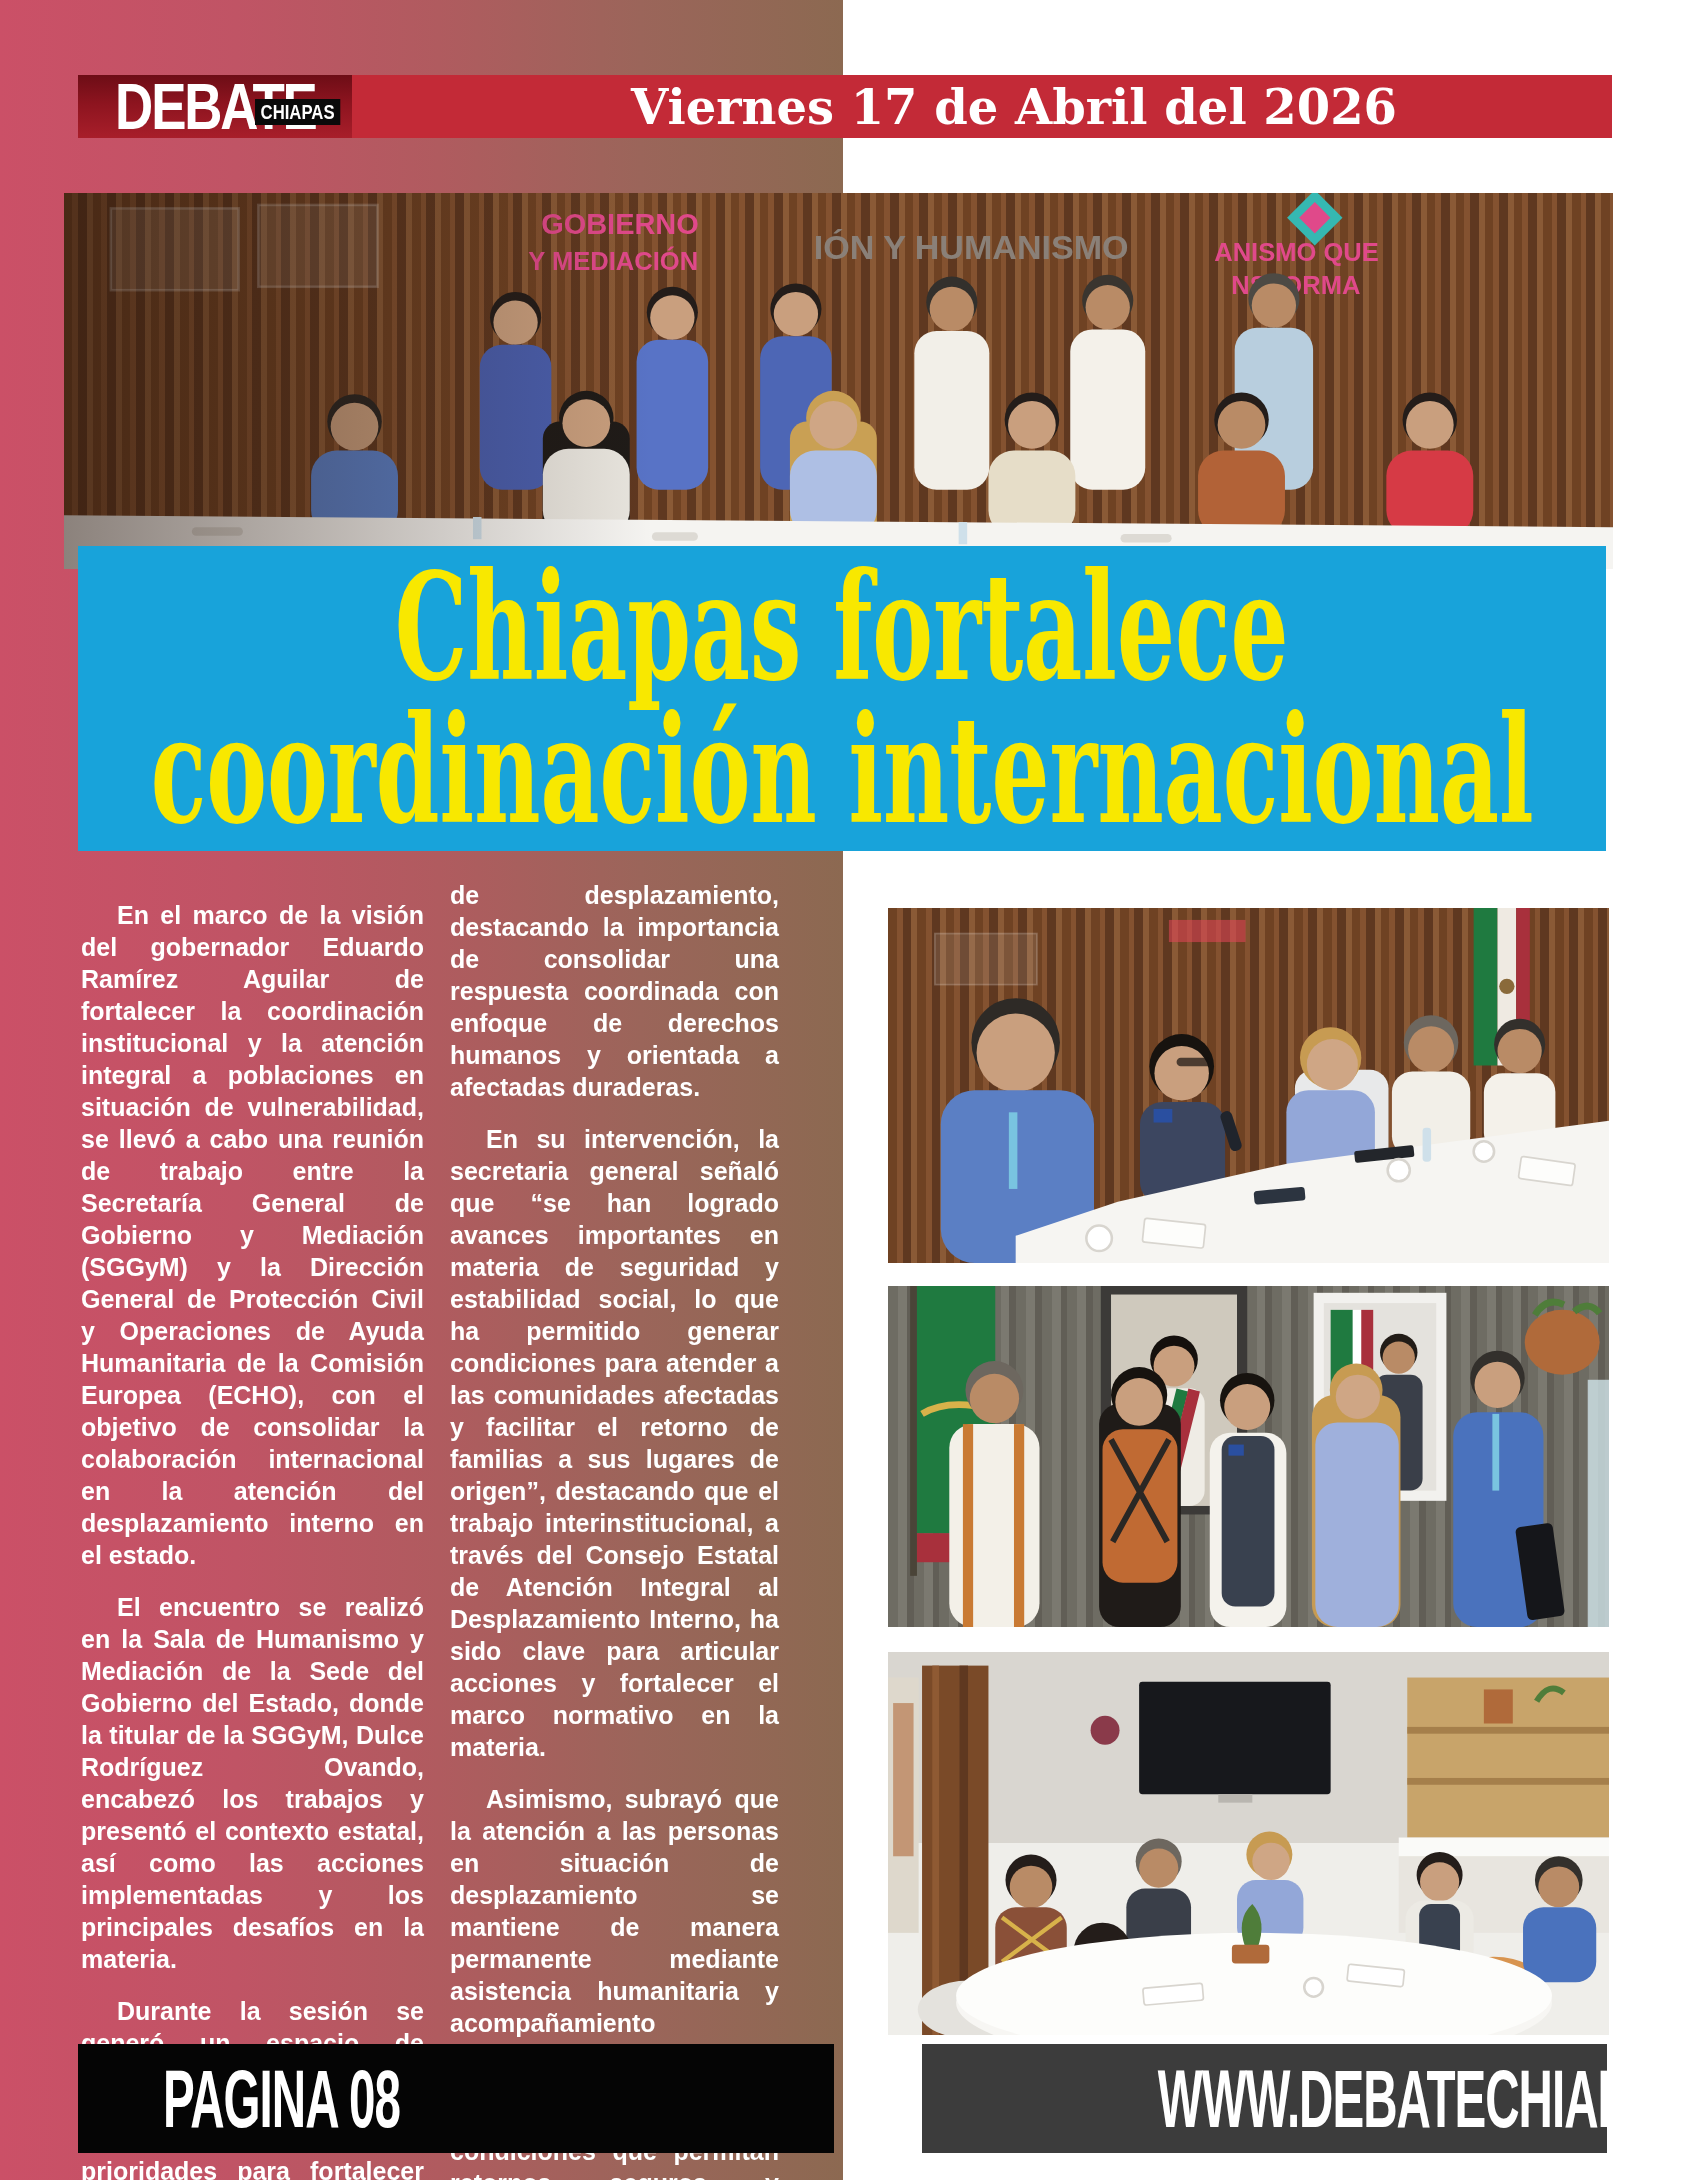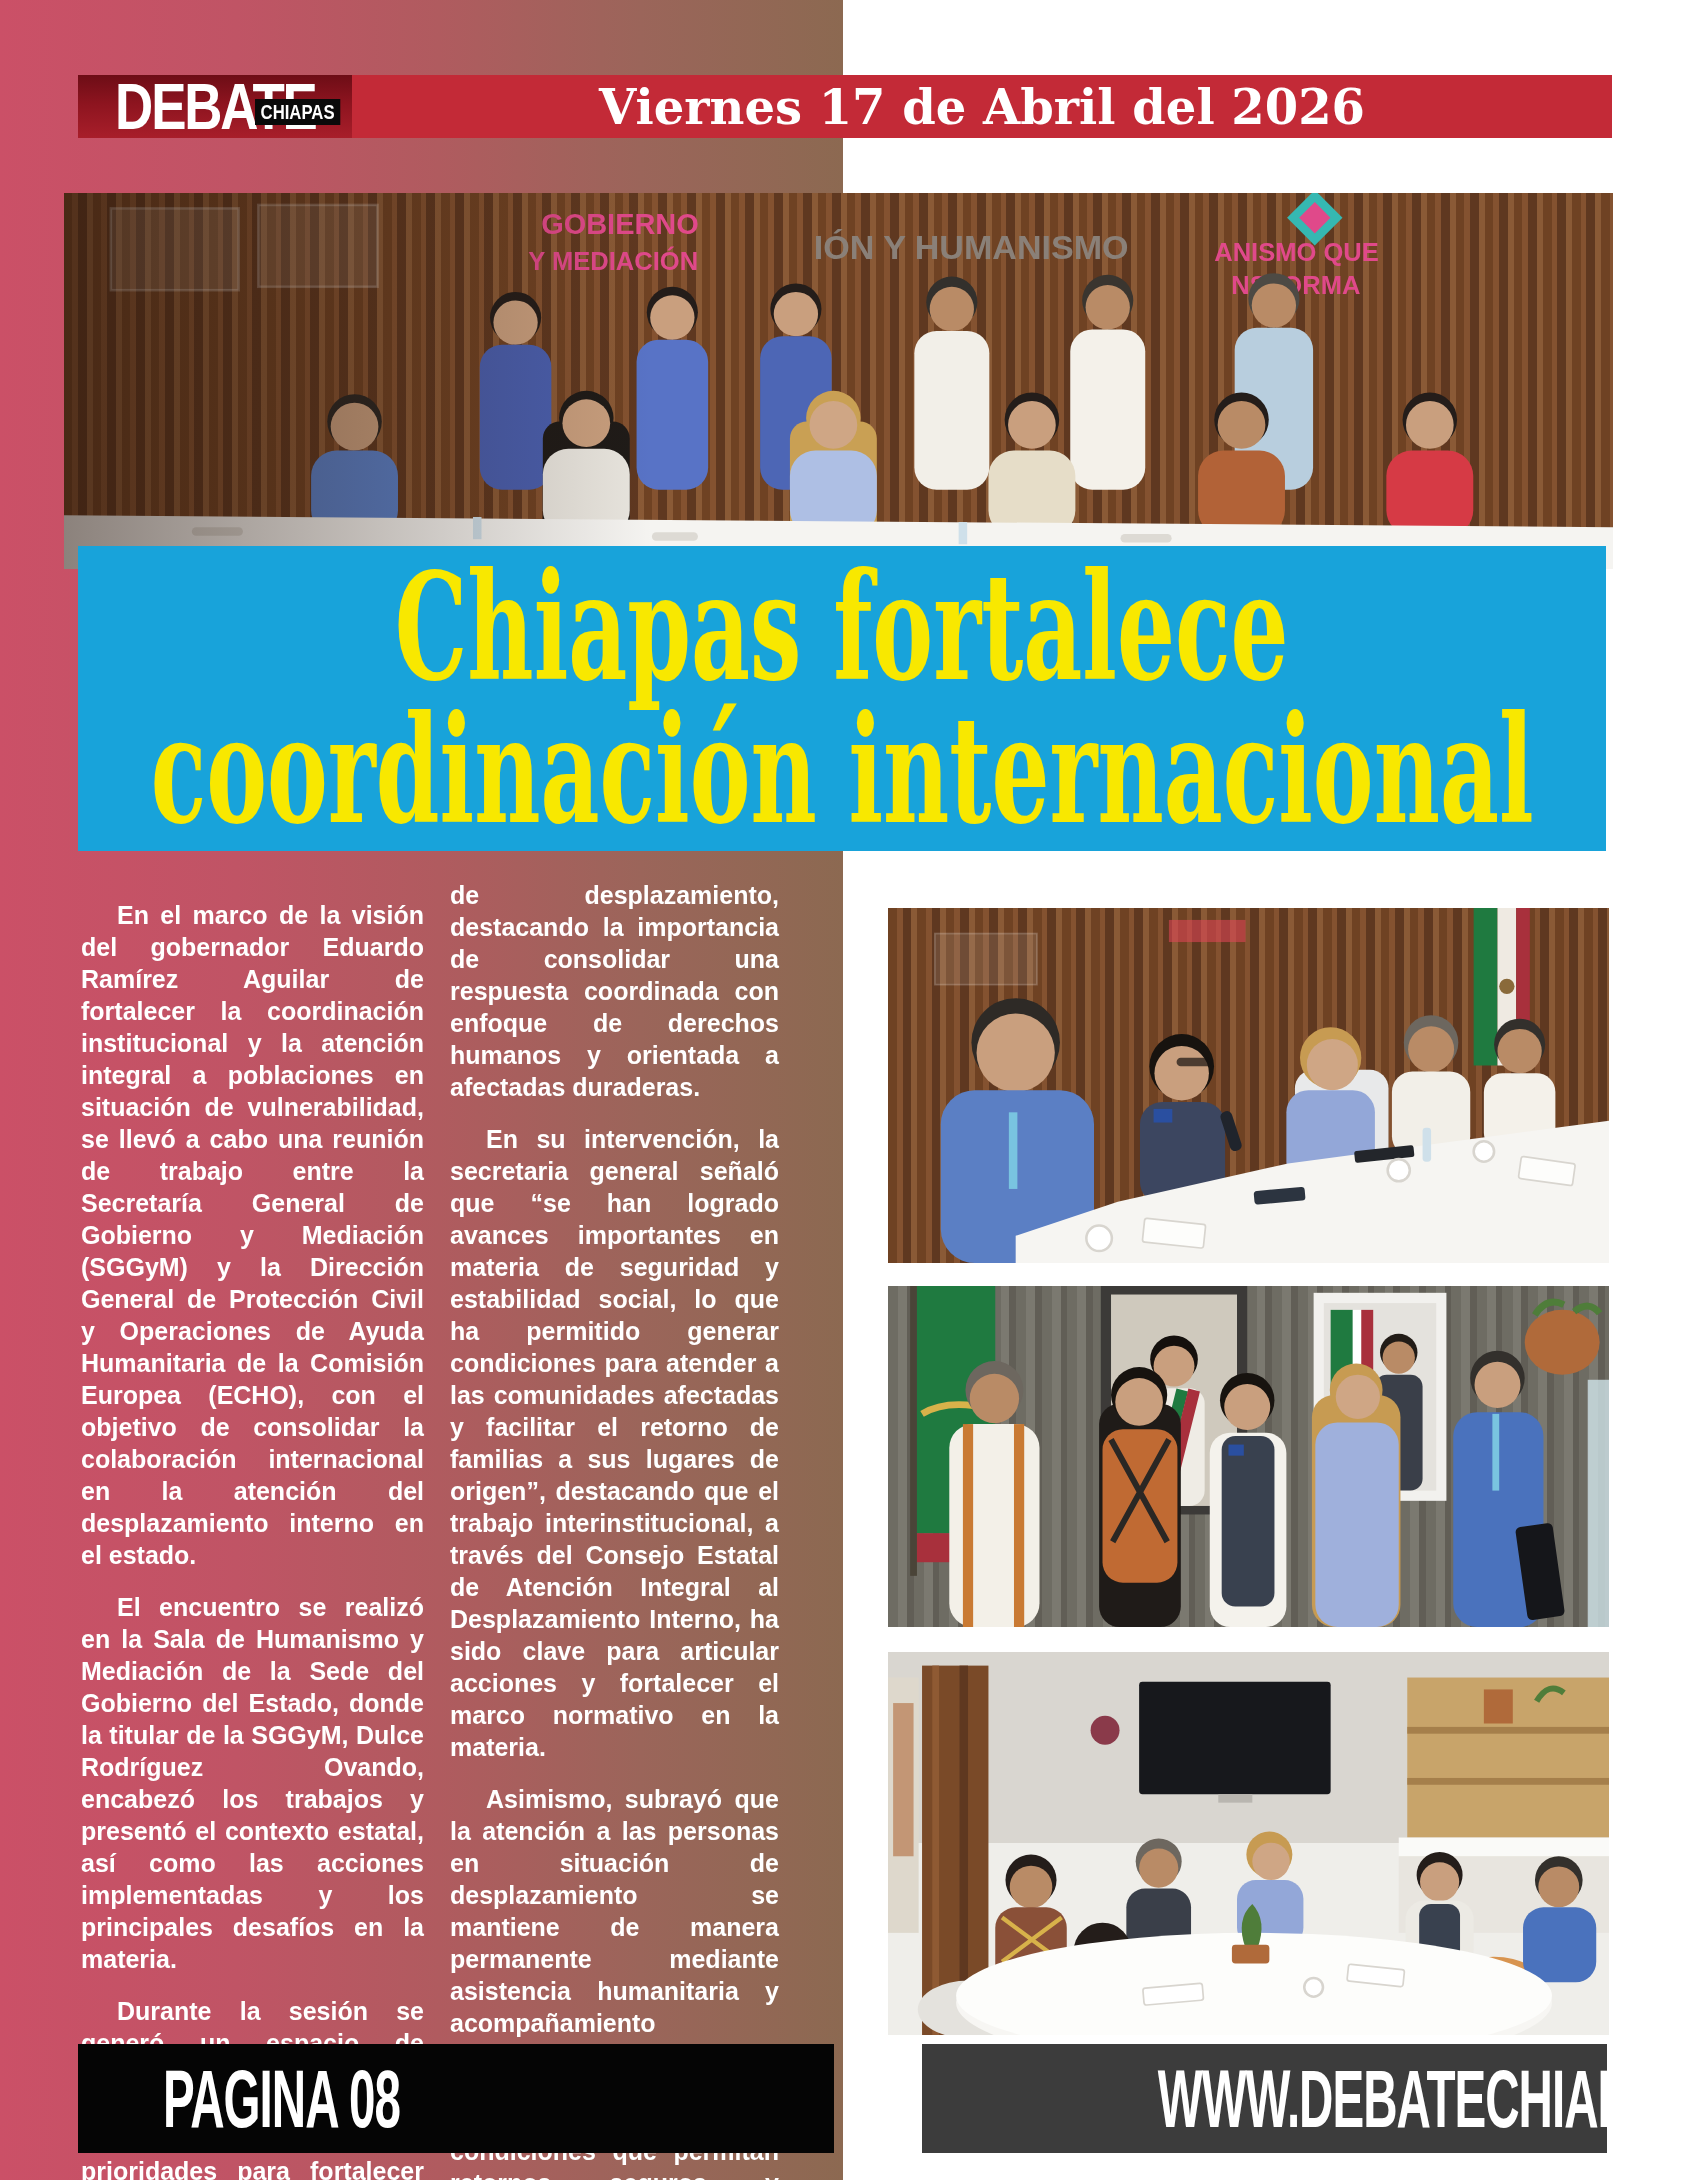--- a/index.html
+++ b/index.html
@@ -26,21 +26,21 @@
     color:#ffffff;font-weight:bold;font-size:63px;letter-spacing:-2.6px;
     transform:scale(0.84,1.04);transform-origin:center;line-height:63px;white-space:nowrap;
   }
   .logo-badge{
     position:absolute;left:177px;top:24px;background:#0a0a0a;color:#ffffff;
     font-weight:bold;font-size:20.4px;letter-spacing:0px;padding:1.7px 6.8px;
     transform:scaleX(0.82);transform-origin:left;white-space:nowrap;
   }
   .date-wrap{
     position:absolute;left:274px;top:0;width:1260px;height:63px;
-    display:flex;align-items:center;justify-content:center;
+    display:flex;align-items:center;justify-content:center;padding-left:32px;
   }
   .date-text{
     font-family:"DejaVu Serif","Liberation Serif",serif;font-weight:bold;
     color:#ffffff;font-size:48px;white-space:nowrap;
   }
   
   .photo{position:absolute;overflow:hidden;}
   .wood{
     background:repeating-linear-gradient(90deg,#6f4223 0 8.5px,#845230 8.5px 14.5px,#5f3820 14.5px 23px,#8a5a36 23px 29px);
   }

